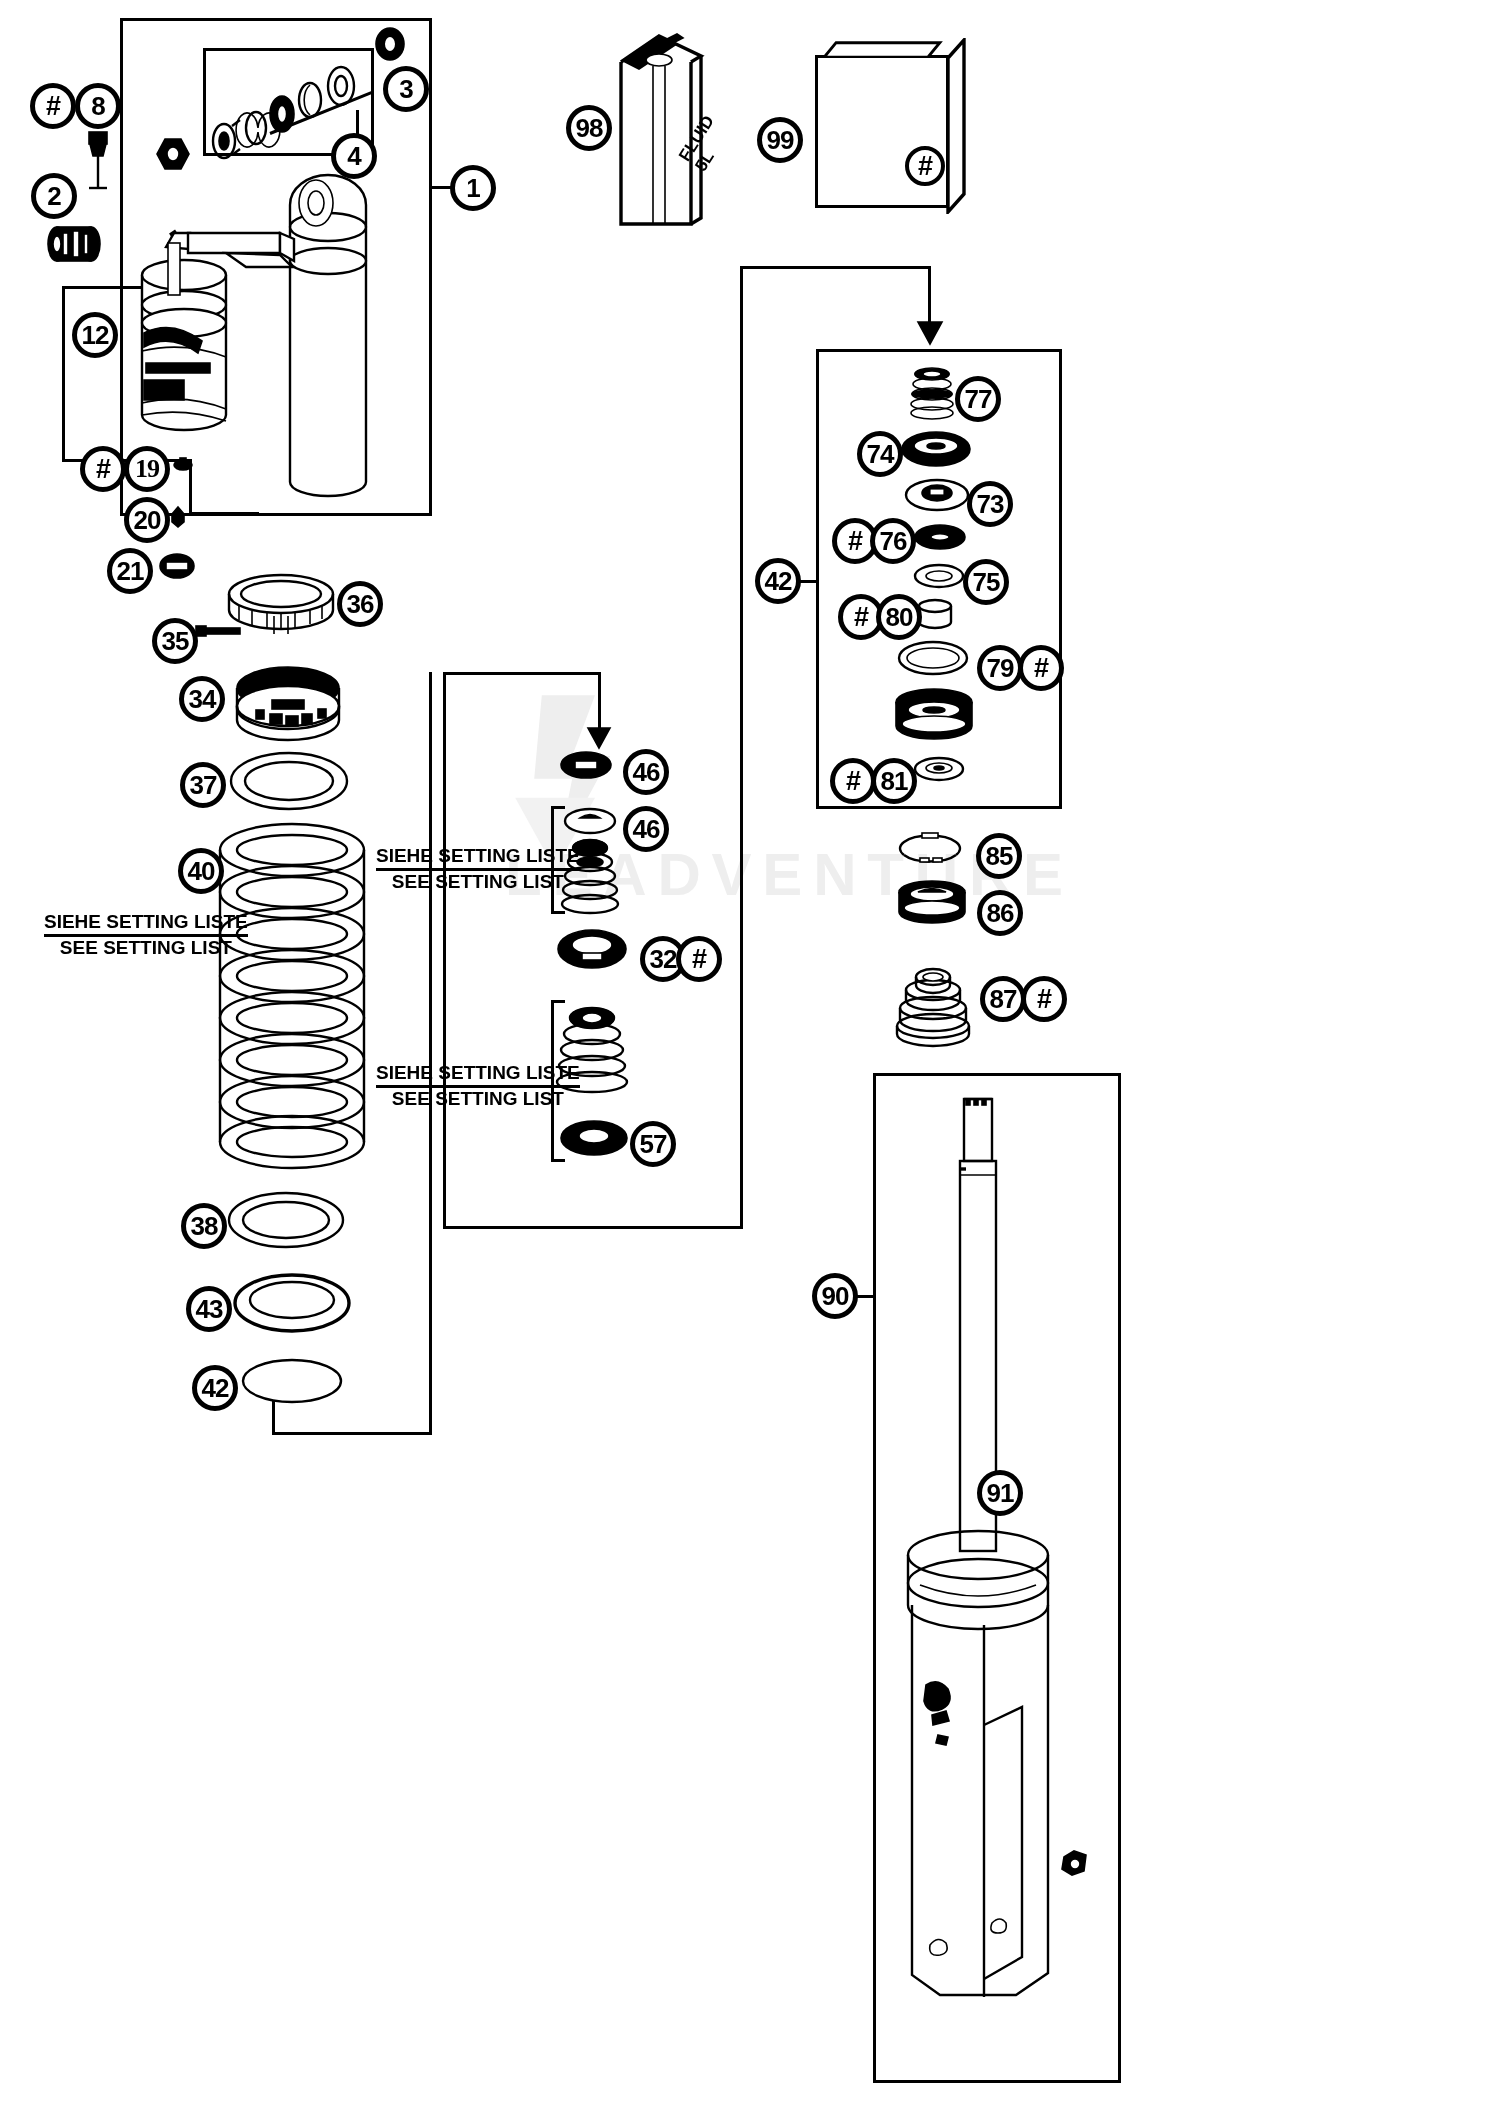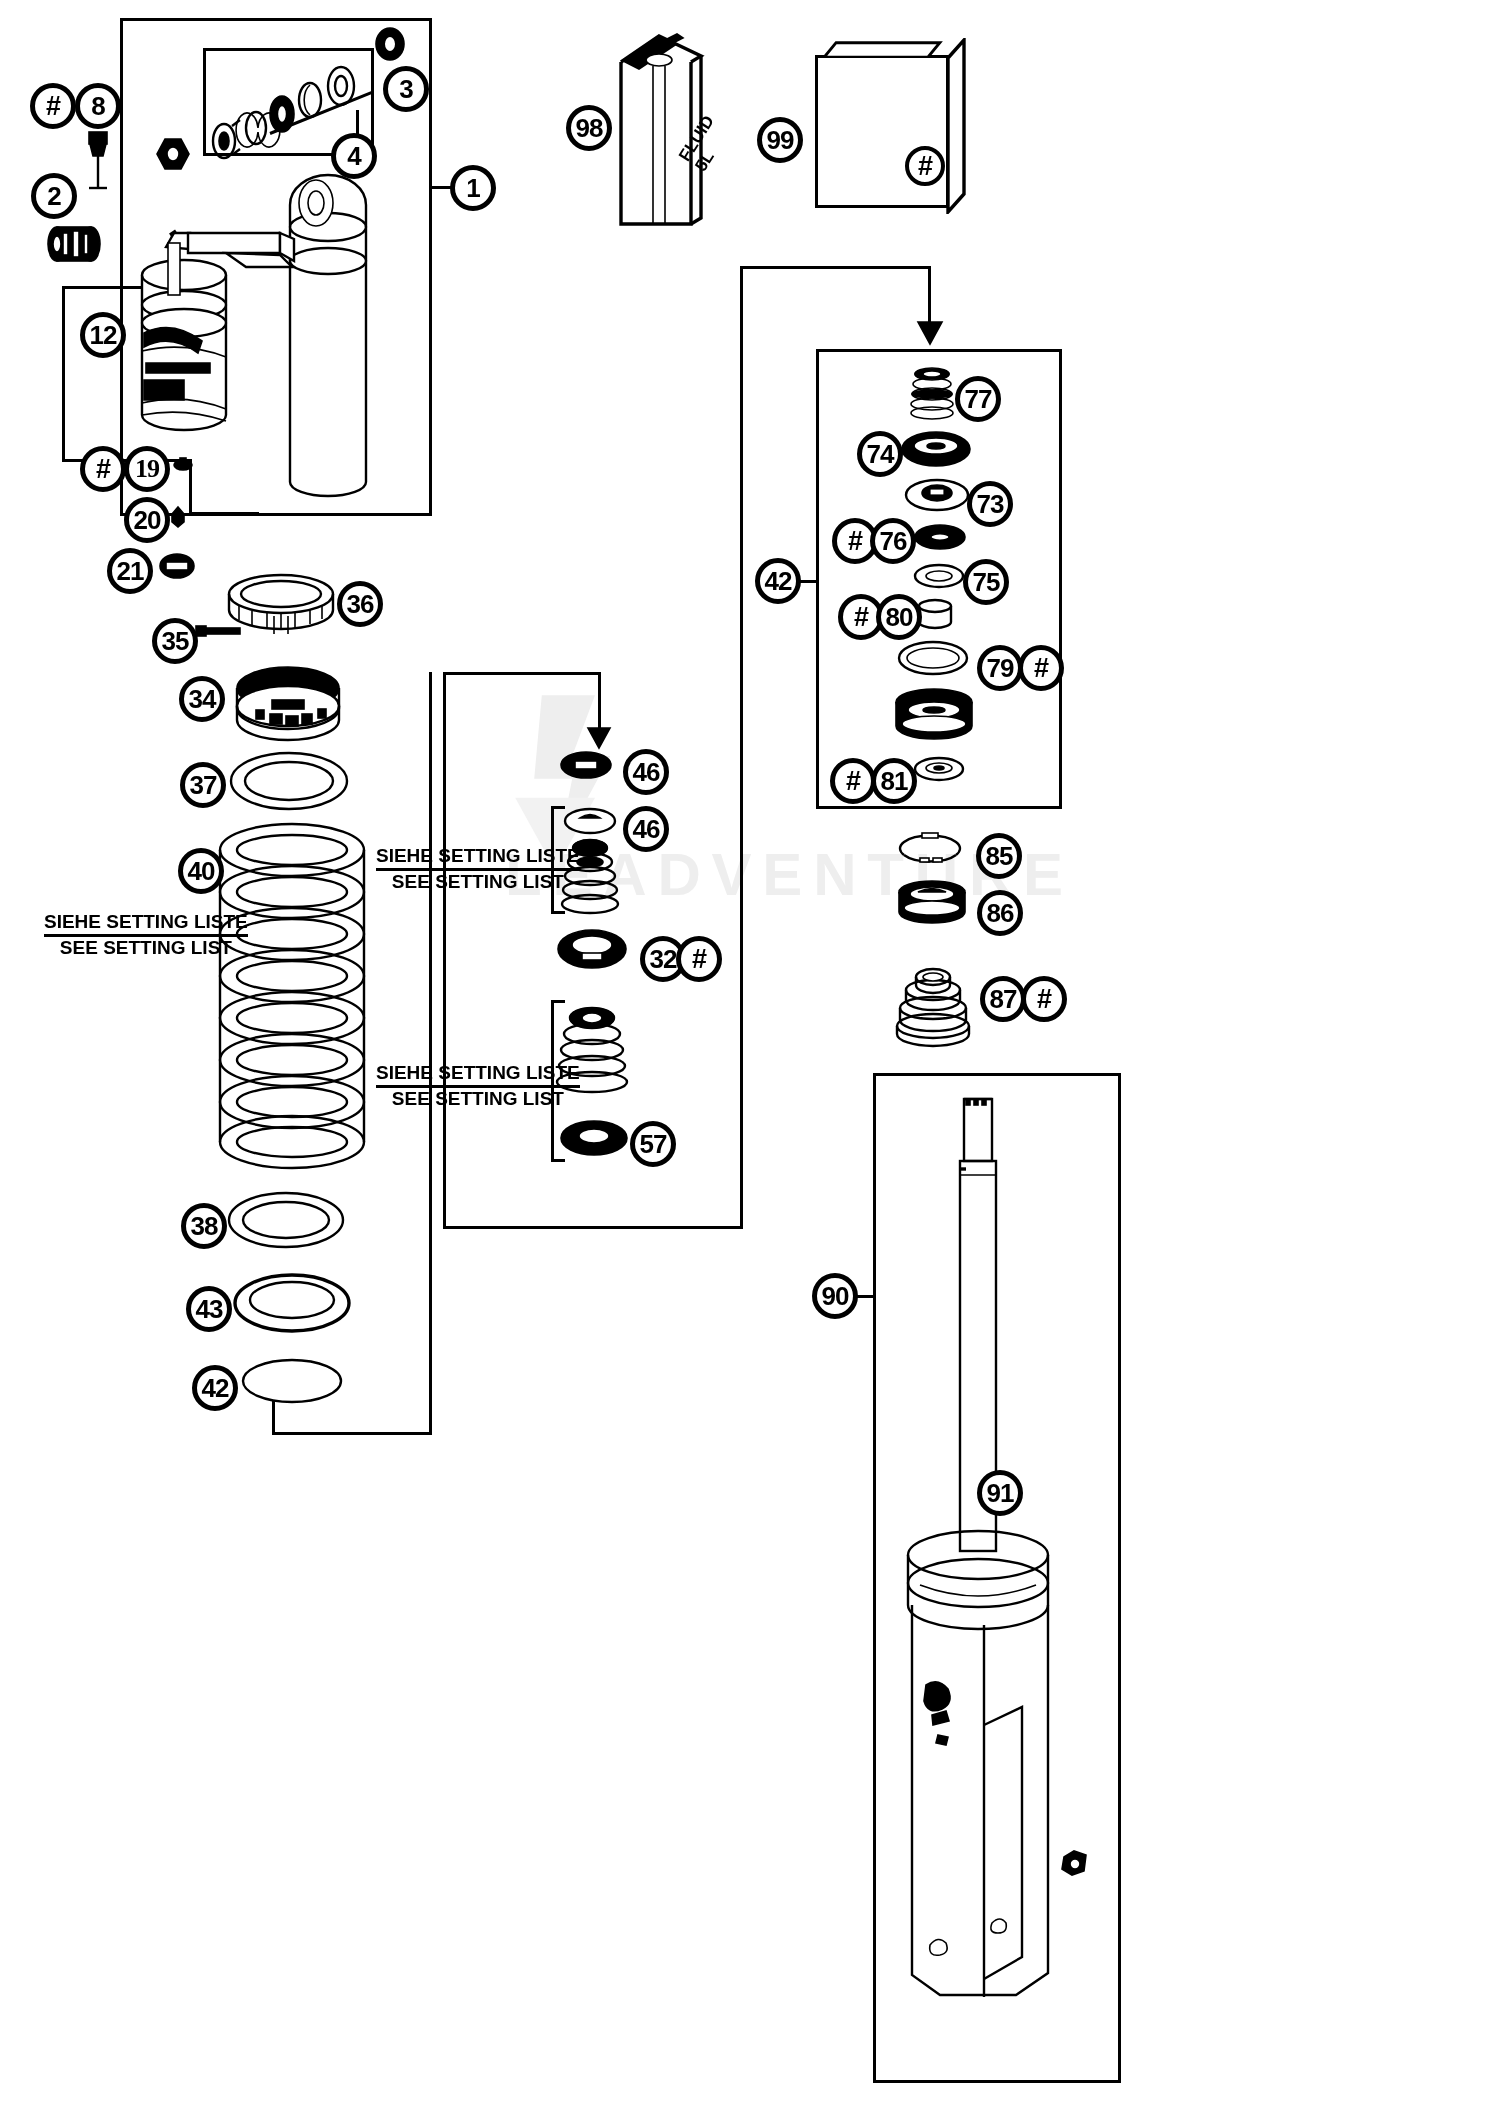--- a/index.html
+++ b/index.html
@@ -639,21 +639,21 @@
     </svg>
   </div>
 
   <div id="callout-layer">
       <div class="bub hash " style="left: 30px; top: 83px;">#</div>
       <div class="bub " style="left: 75px; top: 83px;">8</div>
       <div class="bub " style="left: 383px; top: 66px;">3</div>
       <div class="bub " style="left: 331px; top: 133px;">4</div>
       <div class="bub " style="left: 31px; top: 173px;">2</div>
       <div class="bub " style="left: 450px; top: 165px;">1</div>
-      <div class="bub" style="left: 80px; top: 312px;">12</div>
+      <div class="bub" style="left: 72px; top: 312px;">12</div>
       <div class="bub" style="left: 566px; top: 105px;">98</div>
       <div class="bub" style="left: 757px; top: 117px;">99</div>
       <div class="bub hash " style="left: 80px; top: 446px;">#</div>
       <div class="bub" style="left: 124px; top: 446px; font-family: Liberation Serif, serif;">19</div>
       <div class="bub" style="left: 124px; top: 497px;">20</div>
       <div class="bub" style="left: 107px; top: 548px;">21</div>
       <div class="bub" style="left: 337px; top: 581px;">36</div>
       <div class="bub" style="left: 152px; top: 618px;">35</div>
       <div class="bub" style="left: 179px; top: 676px;">34</div>
       <div class="bub" style="left: 180px; top: 762px;">37</div>

